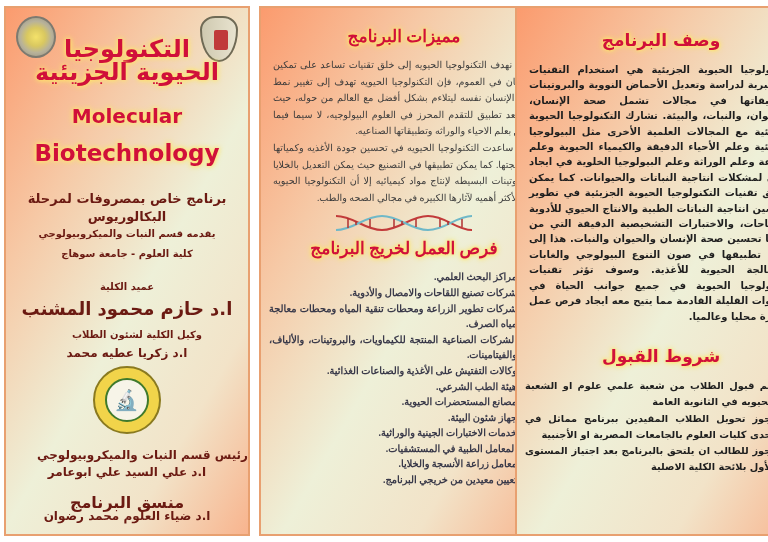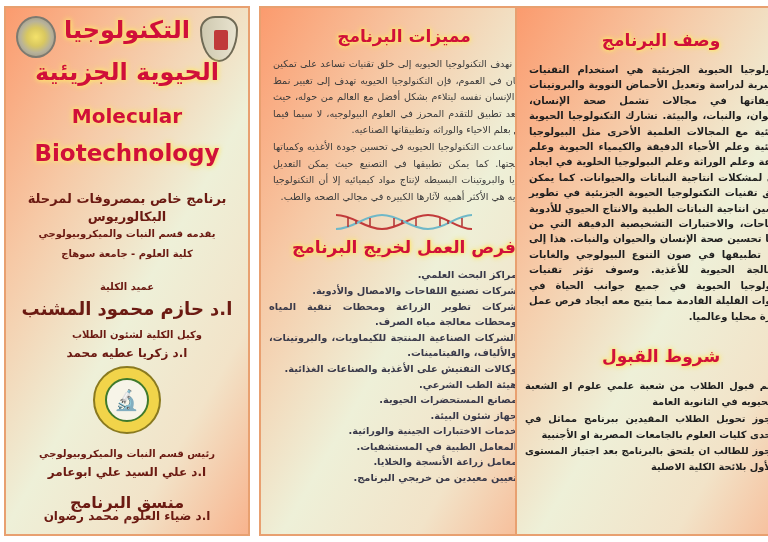--- a/index.html
+++ b/index.html
@@ -9,21 +9,21 @@
     .panel {
       position: absolute;
       top: 6px;
       height: 530px;
       border: 2px solid #e8a070;
       background: linear-gradient(120deg, #fb9b6e 0%, #f6c9a6 28%, #eef0d8 55%, #f2e3c8 78%, #f8b48e 100%);
       direction: rtl;
       overflow: hidden;
     }
     #panel-left  { left: 4px;   width: 246px; }
-    #panel-mid   { left: 259px; width: 290px; }
+    #panel-mid   { left: 259px; width: 290px; font-family: Liberation Serif, serif; }
     #panel-right { left: 515px; width: 292px; }
 
     
     .logo {
       position: absolute;
       width: 38px; height: 46px;
       top: 8px;
     }
     .logo-left { left: 10px; border-radius: 50%; width: 40px; height: 42px;
       background: radial-gradient(circle, #f4e26a 0%, #d9c860 35%, #b8b29a 60%, #8f8a7a 100%);
@@ -32,21 +32,21 @@
       background: linear-gradient(90deg,#cfc9b0, #e8e3cf);
       border: 2px solid #6f6a55;
       border-radius: 40% 40% 50% 50% / 30% 30% 70% 70%; }
     .logo-right .inner { position:absolute; left:12px; top:12px; width:14px; height:20px; background:#c03a3a; border-radius:2px; }
 
     .cover-title {
       position: absolute; left: 0; right: 0; text-align: center;
       color: #d0103a; font-weight: bold;
       text-shadow: 0 0 4px #ffe66a, 0 0 6px #ffe66a;
     }
-    .ct1 { top: 8px; font-size: 24px; }
+    .ct1 { top: 27px; font-size: 24px; }
     .ct2 { top: 50px; font-size: 24px; }
     .ct3 { top: 96px; font-size: 20px; direction: ltr; font-family: "DejaVu Sans", sans-serif; }
     .ct4 { top: 132px; font-size: 23px; direction: ltr; }
 
     .cover-line {
       position: absolute; left: 0; right: 0; text-align: center;
       color: #6b1a12; font-weight: bold;
     }
     .cl-program { top: 182px; font-size: 13px; line-height: 18px; padding: 0 14px; }
     .cl-dept    { top: 220px; font-size: 10px; }
@@ -63,21 +63,21 @@
       border: 2px solid #8a7a20;
       display: flex; align-items: center; justify-content: center;
     }
     .dept-seal .seal-inner {
       width: 44px; height: 44px; border-radius: 50%;
       background: #f7f4e8; border: 2px solid #3f7a2c;
       display:flex; align-items:center; justify-content:center;
       font-size: 20px; color:#2c3870;
     }
 
-    .cl-head-t  { top: 440px; font-size: 10px; }
+    .cl-head-t  { top: 440px; font-size: 12px; text-align: right; }
     .cl-head-n  { top: 457px; font-size: 12px; }
     .cl-coord-t { top: 485px; font-size: 16px; }
     .cl-coord-n { top: 501px; font-size: 12px; }
 
     
     .sec-title {
       text-align: center; font-weight: bold; color: #d0103a;
       font-size: 17px;
       text-shadow: 0 0 4px #ffe66a, 0 0 6px #ffe66a, 0 0 2px #ffe66a;
     }

